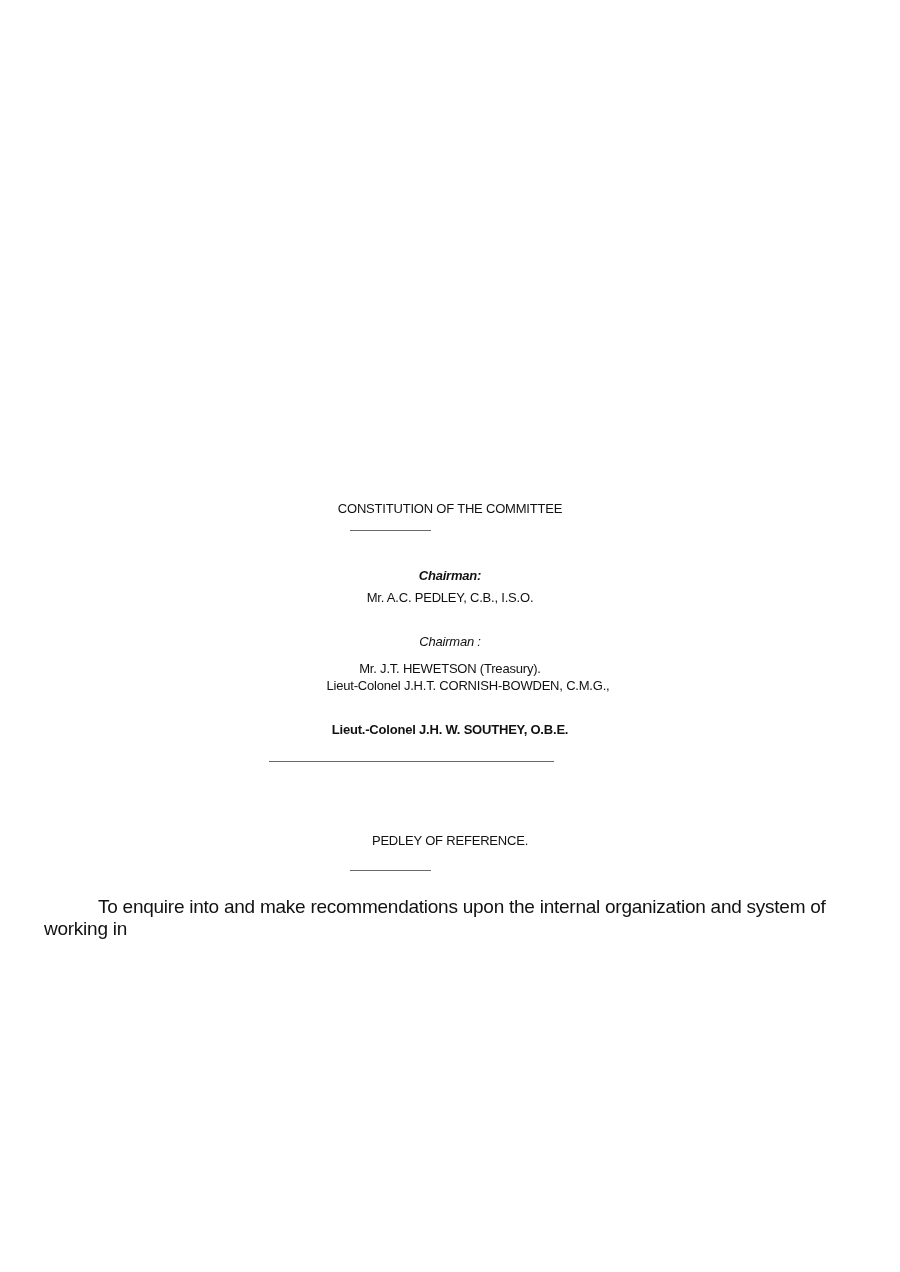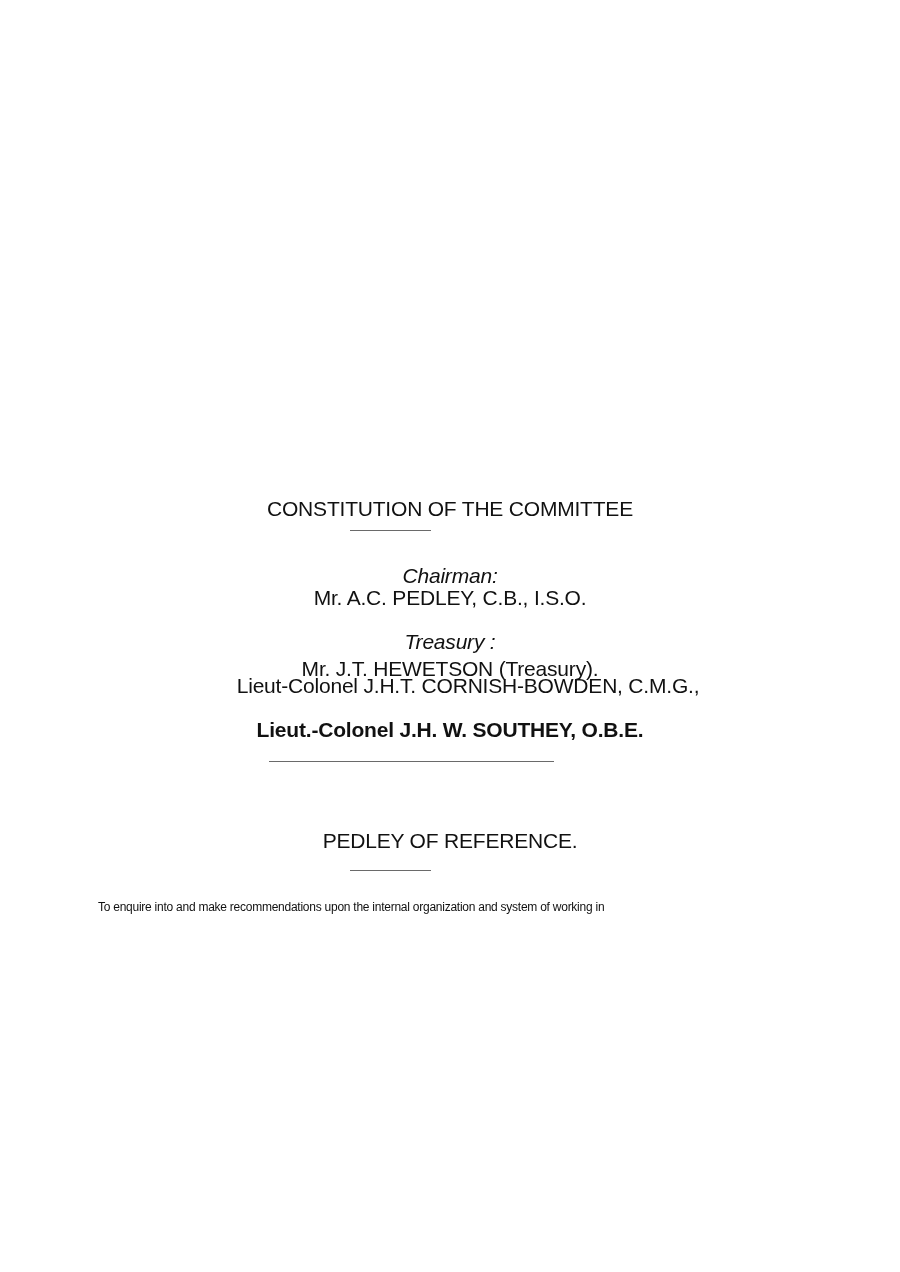--- a/index.html
+++ b/index.html
@@ -1,37 +1,37 @@
 <!DOCTYPE html>
 <html><head>
   <meta charset="utf-8">
   <style>
     html, body { margin: 0; padding: 0; background: #ffffff; }
     body { width: 900px; height: 1272px; position: relative; overflow: hidden;
            font-family: "Liberation Sans", sans-serif; color: #111; }
     .abs { position: absolute; }
     .center { left: 0; width: 900px; text-align: center; }
-    .t { font-size: 21px; line-height: 22px; letter-spacing: -0.2px; }
+    .t { font-size: 13px; line-height: 22px; letter-spacing: -0.2px; }
     .it { font-style: italic; }
     .rule { position: absolute; height: 1px; background: #6a6a6a; }
-    .para { position: absolute; left: 44px; width: 820px; font-size: 12px; line-height: 22px; letter-spacing: -0.25px; }
+    .para { position: absolute; left: 44px; width: 820px; font-size: 19px; line-height: 22px; letter-spacing: -0.25px; }
     .para .indent { display: inline-block; width: 54px; }
   </style>
 </head>
 <body>
 
 <div>
 
   <div class="abs center t" style="top:498px;">CONSTITUTION OF THE COMMITTEE</div>
   <div class="rule" style="top:530px; left:350px; width:81px;"></div>
 
-  <div class="abs center t it" style="top:565px;">Chairman:</div>
+  <div class="abs center t it" style="top:565px;font-weight:bold;">Chairman:</div>
   <div class="abs center t" style="top:587px;">Mr. A.C. PEDLEY, C.B., I.S.O.</div>
 
-  <div class="abs center t it" style="top:631px;">Treasury :</div>
+  <div class="abs center t it" style="top:631px;">Chairman :</div>
 
   <div class="abs center t" style="top:675px;padding-left:18px;">Lieut-Colonel J.H.T. CORNISH-BOWDEN, C.M.G.,</div>
   <div class="abs center t" style="top:658px;">Mr. J.T. HEWETSON (Treasury).</div>
   <div class="abs center t" style="top:719px;font-weight:bold;">Lieut.-Colonel J.H. W. SOUTHEY, O.B.E.</div>
 
   <div class="rule" style="top:761px; left:269px; width:285px;"></div>
 
   <div class="abs center t" style="top:830px;">PEDLEY OF REFERENCE.</div>
   <div class="rule" style="top:870px; left:350px; width:81px;"></div>
 

